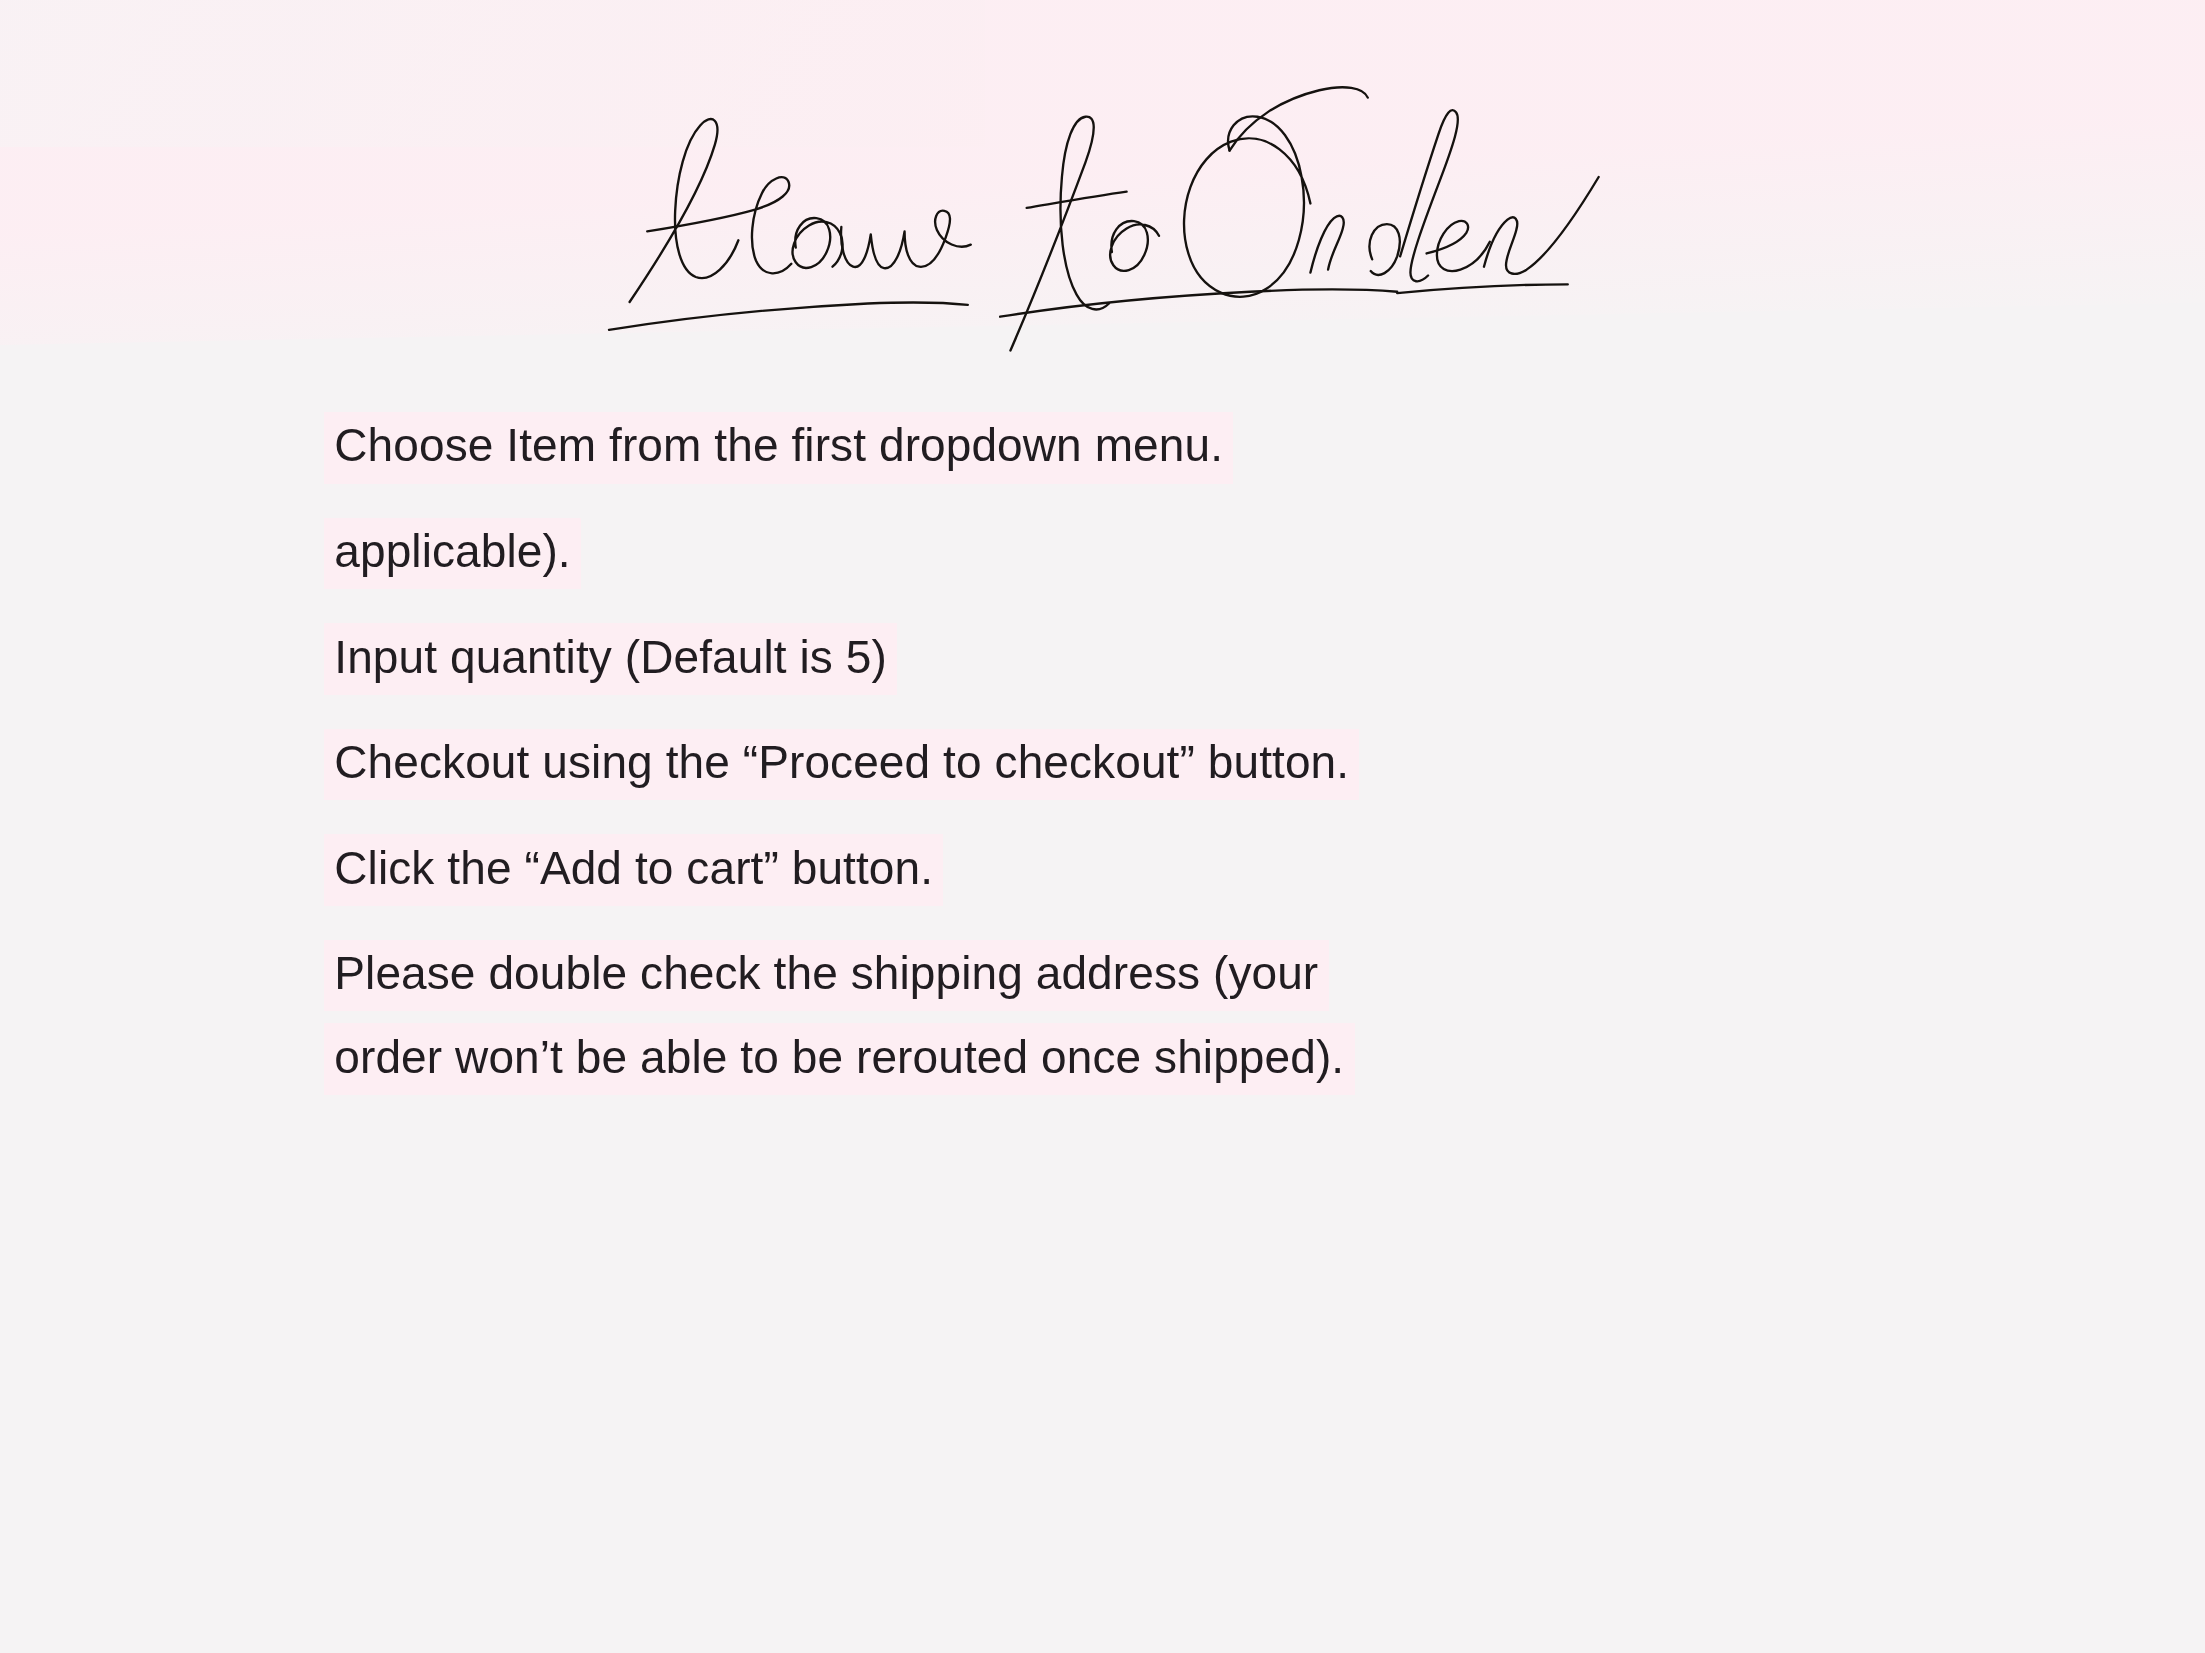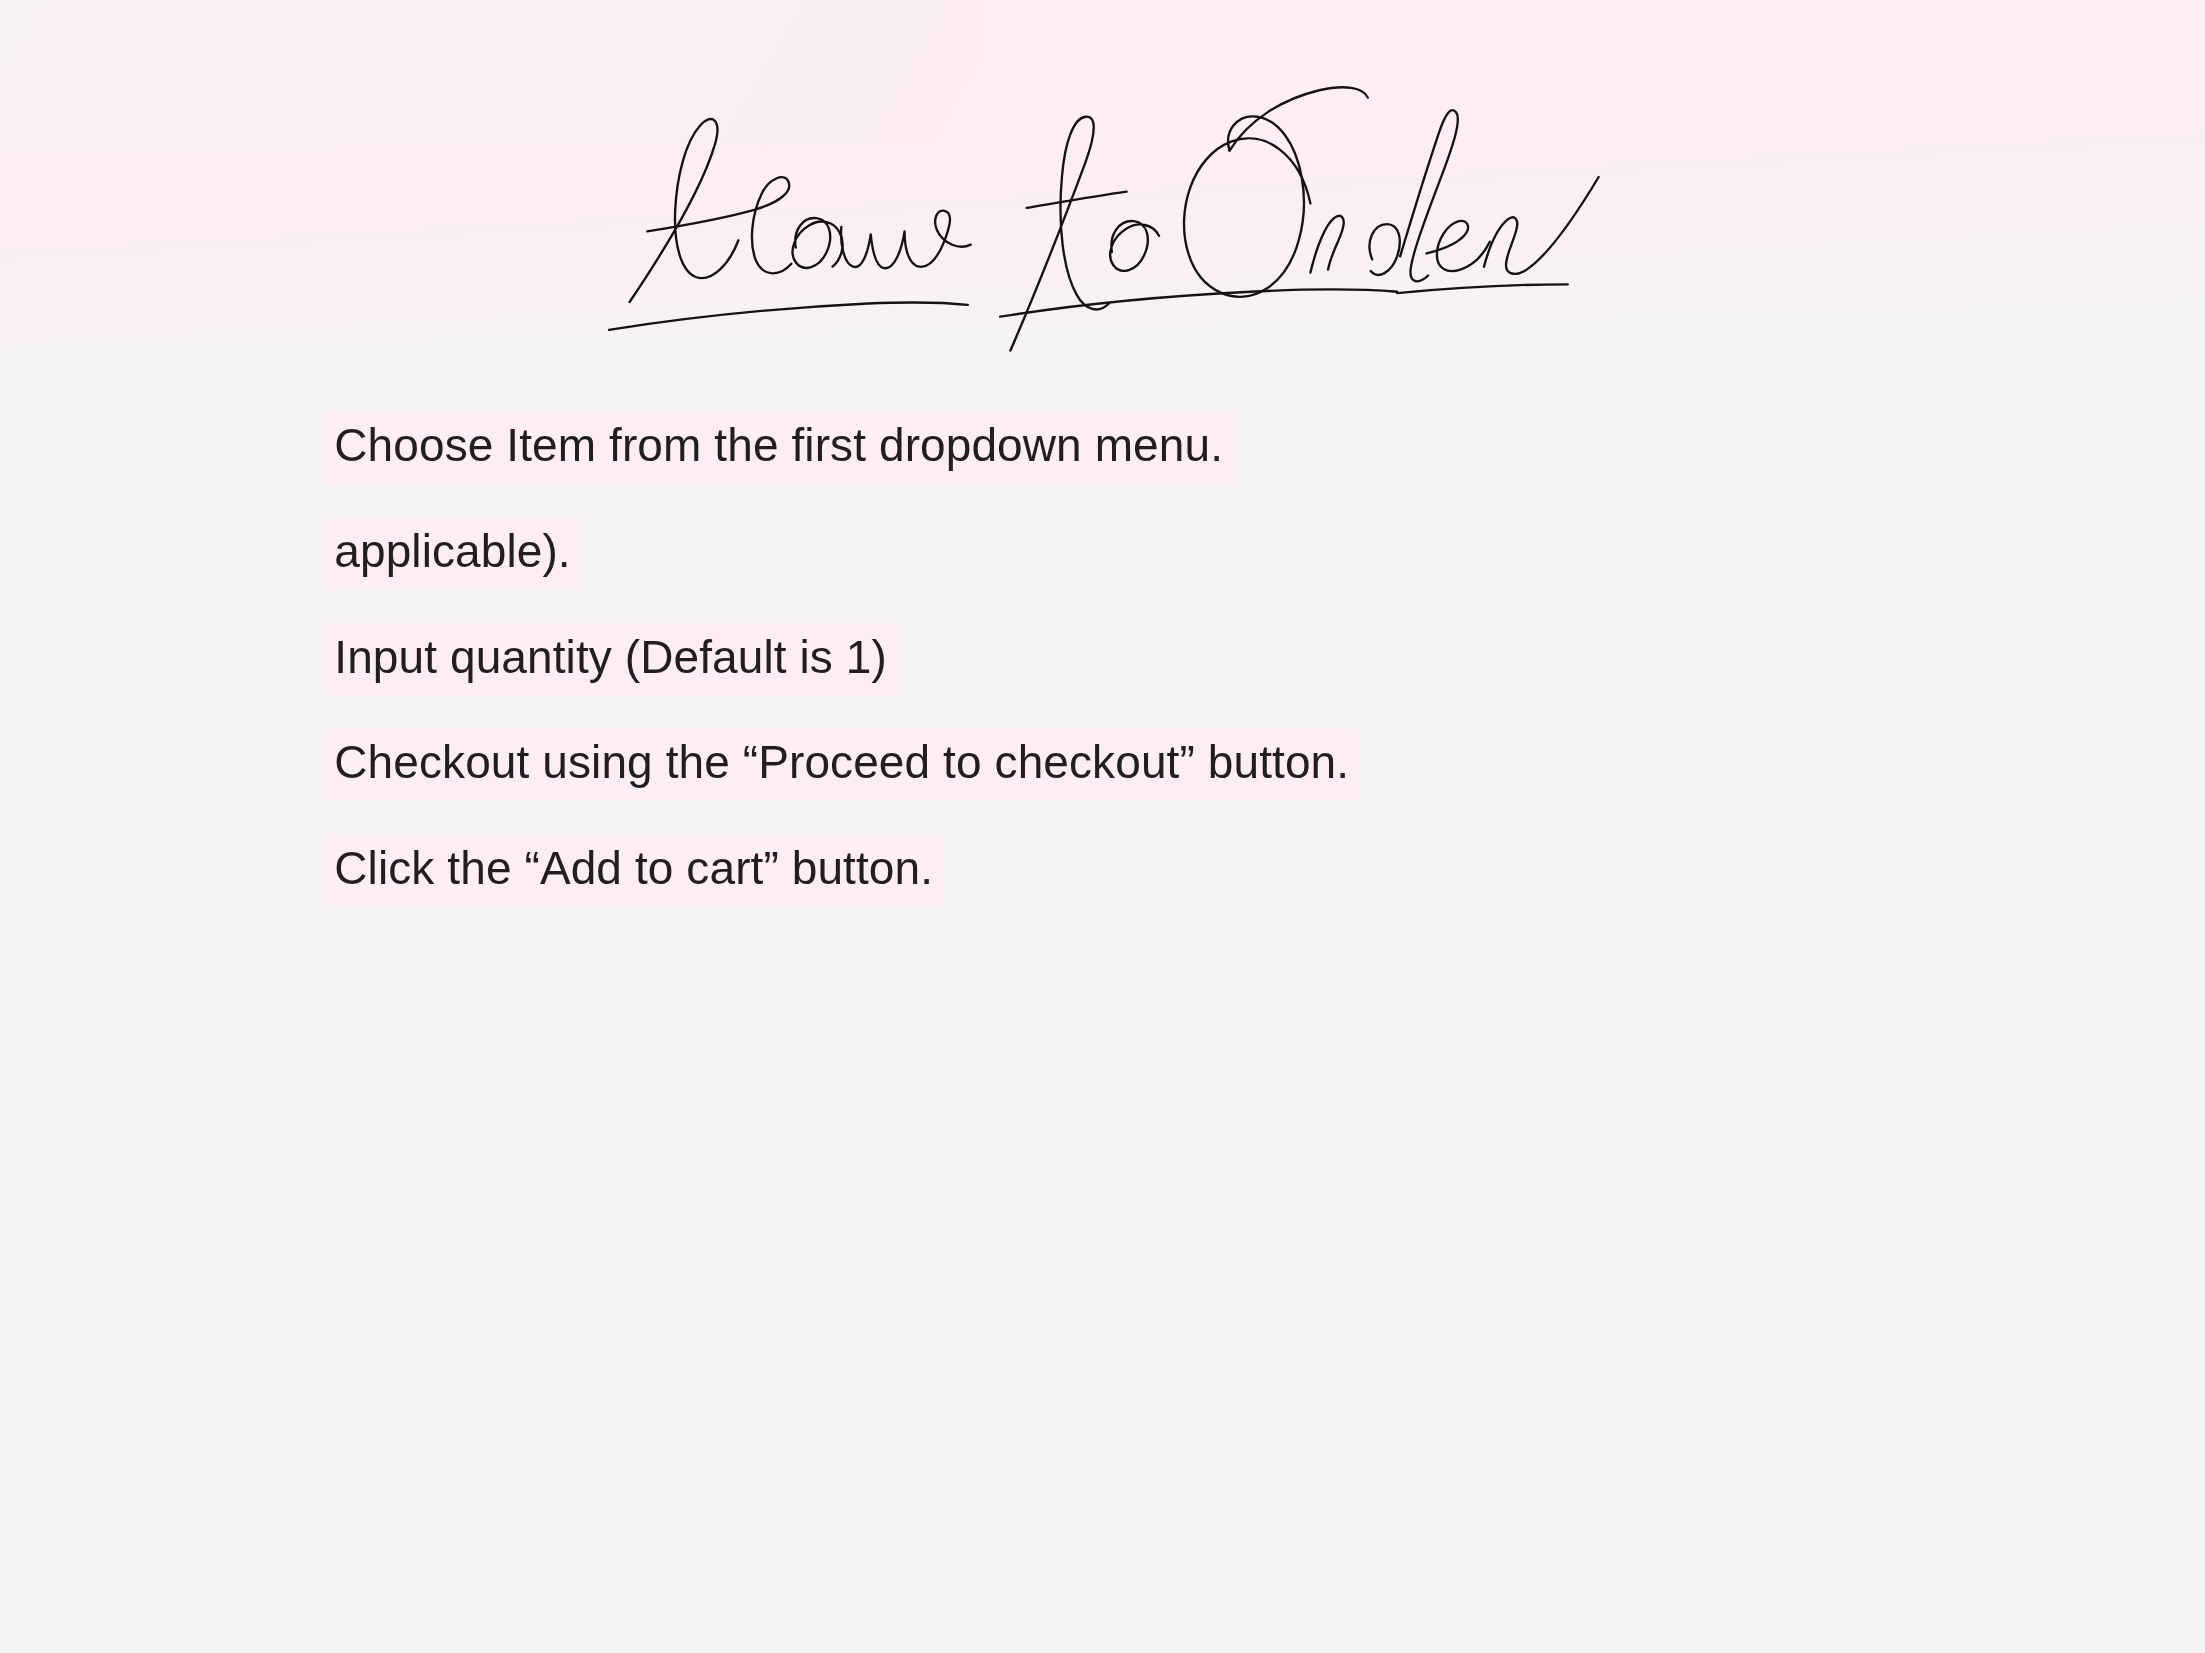--- a/index.html
+++ b/index.html
@@ -138,27 +138,31 @@
     <div class="step">
       <div class="step-line">Choose Item from the first dropdown menu.</div>
     </div>
 
     <div class="step">
       <div class="step-line">applicable).</div>
     </div>
 
 
     <div class="step">
-      <div class="step-line">Input quantity (Default is 1)</div>
+      <div class="step-line">Input quantity (Default is 5)</div>
     </div>
 
     <div class="step">
       <div class="step-line">Checkout using the “Proceed to checkout” button.</div>
     </div>
 
     <div class="step">
       <div class="step-line">Click the “Add to cart” button.</div>
     </div>
 
+    <div class="step">
+      <div class="step-line">Please double check the shipping address (your</div>
+      <div class="step-line">order won’t be able to be rerouted once shipped).</div>
+    </div>
 
   </div>
 </div>
 
 
 </body></html>

